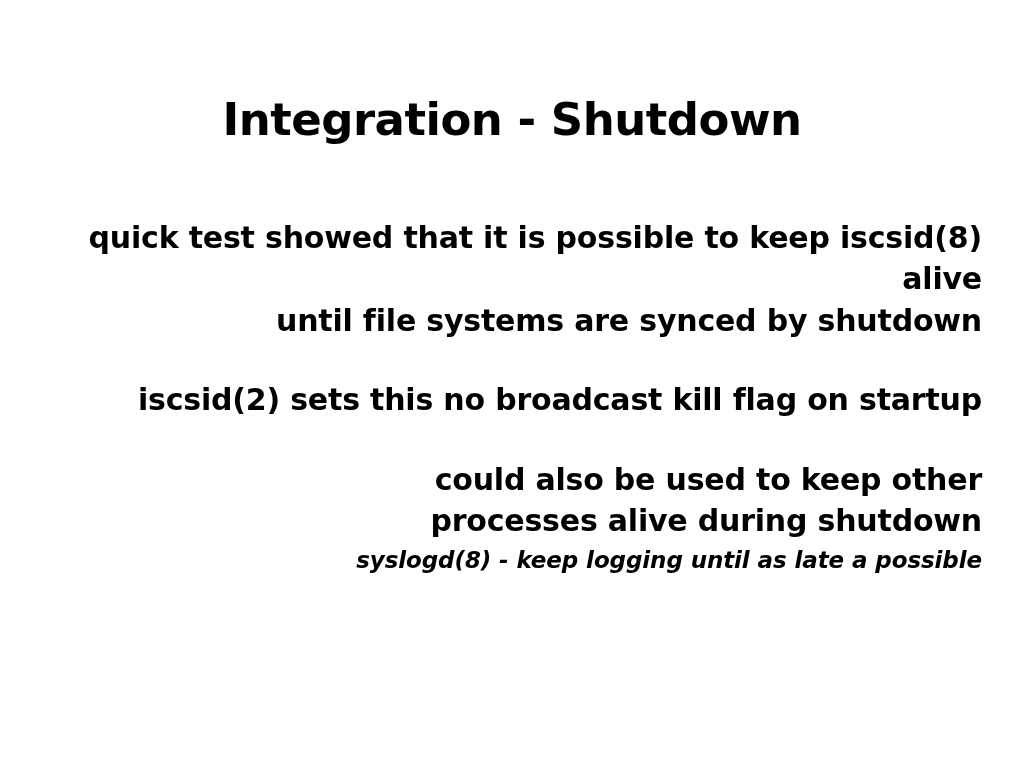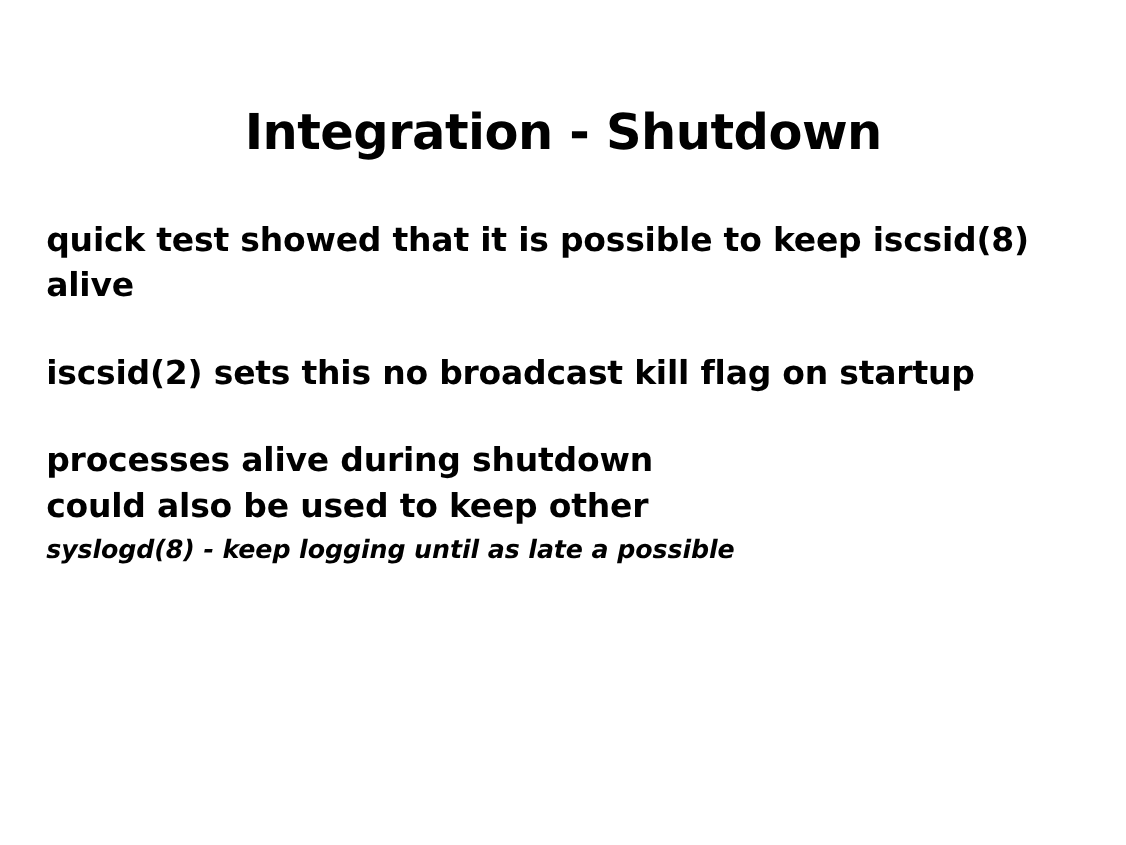--- a/index.html
+++ b/index.html
@@ -28,22 +28,22 @@
     text-align: center;
     font-size: 45px;
     font-weight: bold;
     letter-spacing: -0.5px;
     line-height: 1.15;
   }
   .body-block {
     position: absolute;
     left: 42px;
     width: 940px;
-    top: 198px;
-    text-align: left;
+    top: 217px;
+    text-align: right;
   }
   .para {
     font-size: 30px;
     font-weight: bold;
     line-height: 1.38;
     margin: 0 0 38px 0;
     letter-spacing: -0.2px;
   }
   .para:last-child {
     margin-bottom: 0;
@@ -66,32 +66,33 @@
 <body>
 
 <div class="slide">
 
   <div class="slide-title">Integration - Shutdown</div>
 
   <div class="body-block">
 
     <div class="para">
       <span class="line">quick test showed that it is possible to keep iscsid(8) alive</span>
+      <span class="line">until file systems are synced by shutdown</span>
     </div>
 
     <div class="para">
     </div>
 
     <div class="para">
       <span class="line">iscsid(2) sets this no broadcast kill flag on startup</span>
     </div>
 
     <div class="para tight">
+      <span class="line">could also be used to keep other</span>
       <span class="line">processes alive during shutdown</span>
-      <span class="line">could also be used to keep other</span>
     </div>
 
     <div class="para small">
       <span class="line">syslogd(8) - keep logging until as late a possible</span>
     </div>
 
   </div>
 </div>
 
 </body></html>

